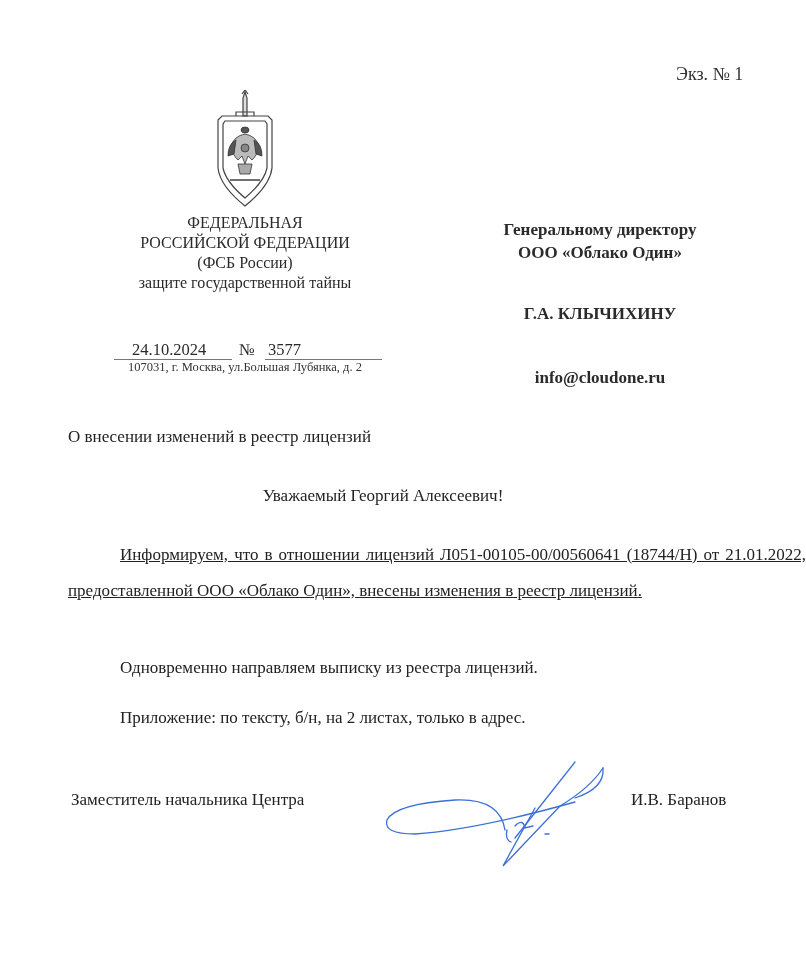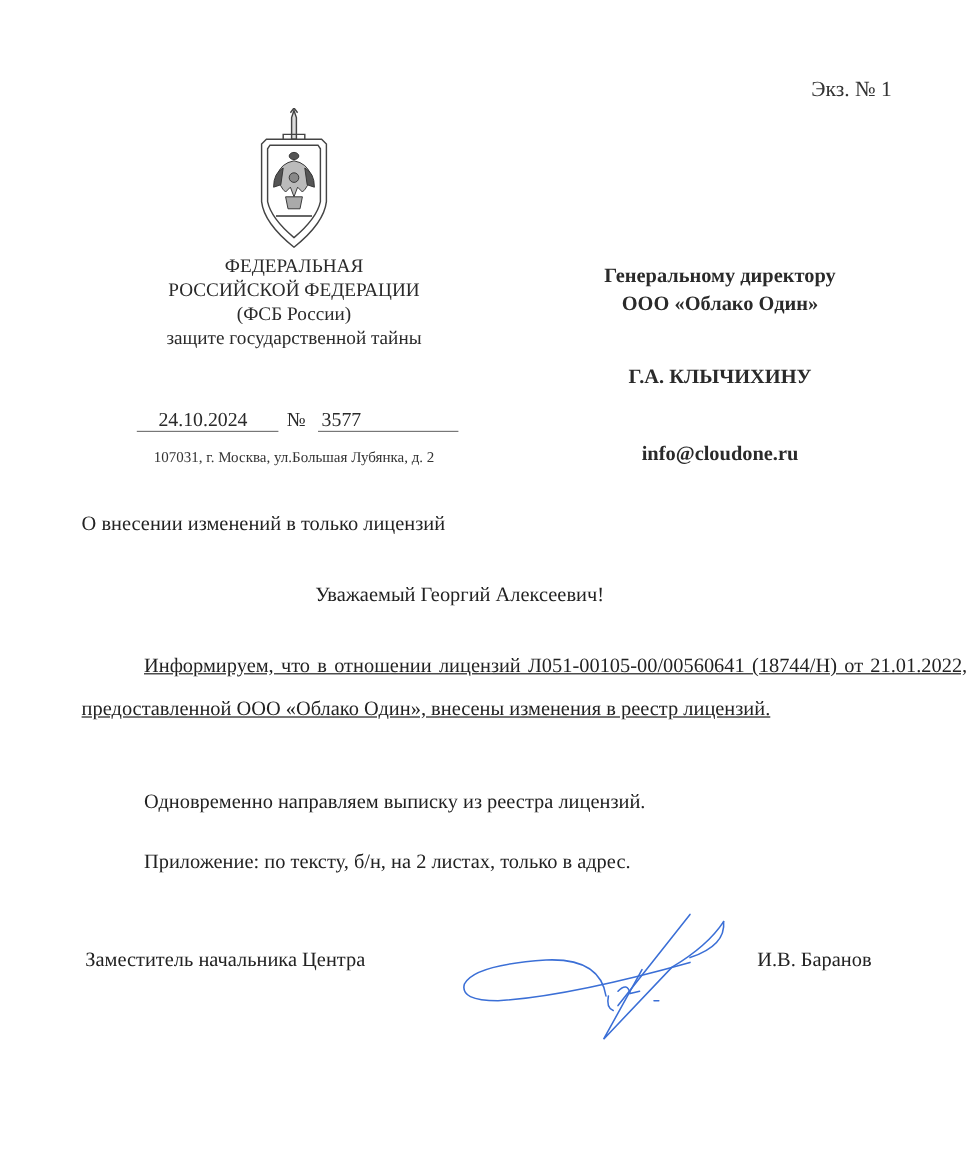--- a/index.html
+++ b/index.html
@@ -5,21 +5,21 @@
   html, body { margin: 0; padding: 0; background: #ffffff; }
   body { width: 806px; height: 980px; position: relative; overflow: hidden;
          font-family: "Liberation Serif", "DejaVu Serif", serif; color: #222; }
   .abs { position: absolute; }
   .copy-no { left: 676px; top: 64px; font-size: 18px; color: #333; }
   .emblem { left: 214px; top: 90px; width: 62px; height: 118px; }
   .org { left: 70px; width: 350px; text-align: center; font-size: 16px; color: #2a2a2a; line-height: 20px; }
   .org-block { top: 213px; }
   .date-line { top: 340px; font-size: 16.5px; color: #2a2a2a; }
   .uline { position: absolute; top: 359px; height: 1px; background: #777; }
-  .address { top: 374px; font-size: 12.5px; color: #333; left: 70px; width: 350px; text-align:center; }
+  .address { top: 360px; font-size: 12.5px; color: #333; left: 70px; width: 350px; text-align:center; }
   .recipient { left: 480px; width: 240px; text-align: center; font-size: 17px; color: #2a2a2a; line-height: 23px; font-weight: bold; }
   .subject { left: 68px; top: 427px; font-size: 17px; }
   .greeting { left: 0; width: 766px; text-align: center; top: 486px; font-size: 17px; }
   .body-para { left: 68px; width: 738px; font-size: 17px; line-height: 36px; text-align: justify; text-align-last: left; }
   .indent { text-indent: 52px; }
   .sign-title { left: 71px; top: 790px; font-size: 17px; }
   .sign-name { left: 631px; top: 790px; font-size: 17px; }
   .signature { left: 375px; top: 758px; width: 235px; height: 110px; }
 </style>
 </head>
@@ -61,21 +61,21 @@
   <div class="uline" style="left:114px; width:118px;"></div>
   <div class="uline" style="left:265px; width:117px;"></div>
 
   <div class="abs address">107031, г. Москва, ул.Большая Лубянка, д. 2</div>
 
   <div class="abs recipient" style="top:218px;">Генеральному директору</div>
   <div class="abs recipient" style="top:241px;">ООО «Облако Один»</div>
   <div class="abs recipient" style="top:302px;">Г.А. КЛЫЧИХИНУ</div>
   <div class="abs recipient" style="top:366px;">info@cloudone.ru</div>
 
-  <div class="abs subject">О внесении изменений в только лицензий</div>
+  <div class="abs subject">О внесении изменений в реестр лицензий</div>
 
   <div class="abs greeting">Уважаемый Георгий Алексеевич!</div>
 
   <div class="abs body-para indent" style="top:537px;text-decoration:underline;">Информируем, что в отношении лицензий Л051-00105-00/00560641 (18744/Н) от 21.01.2022, предоставленной ООО «Облако Один», внесены изменения в реестр лицензий.</div>
   <div class="abs body-para indent" style="top:650px;">Одновременно направляем выписку из реестра лицензий.</div>
   <div class="abs body-para indent" style="top:700px;">Приложение: по тексту, б/н, на 2 листах, только в адрес.</div>
 
   <div class="abs sign-title">Заместитель начальника Центра</div>
 
   <svg class="abs signature" viewBox="0 0 235 110">

